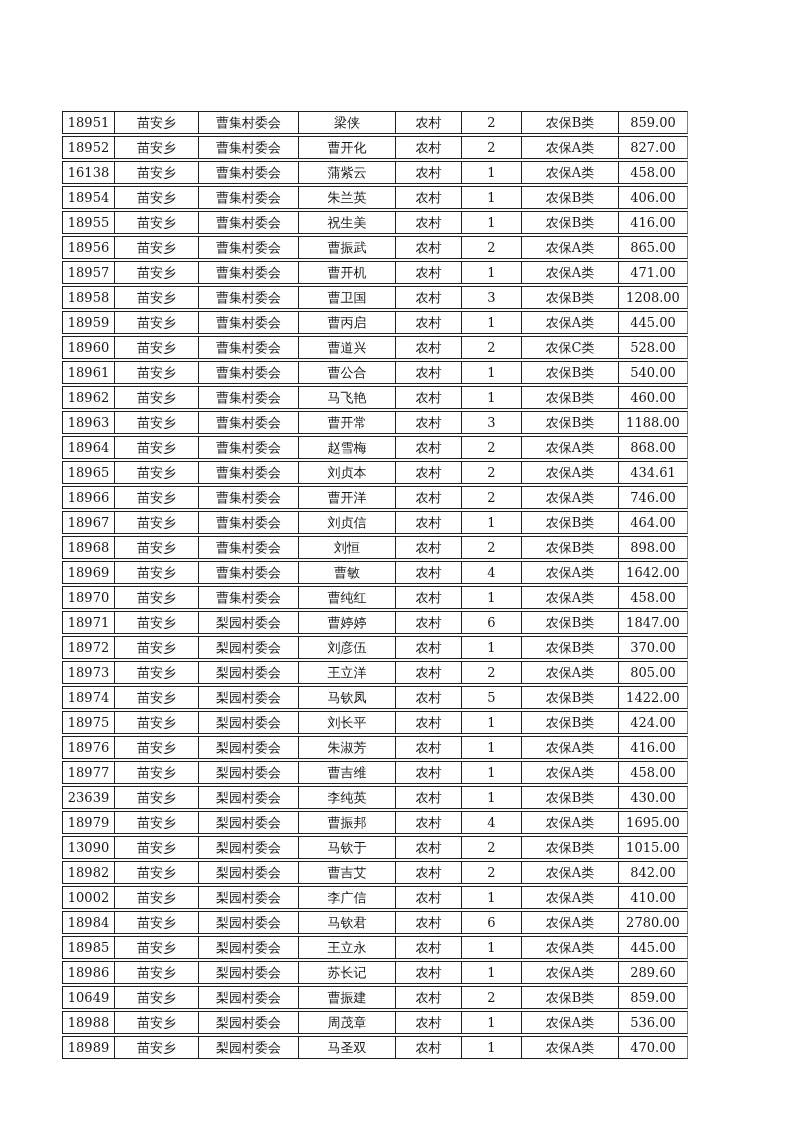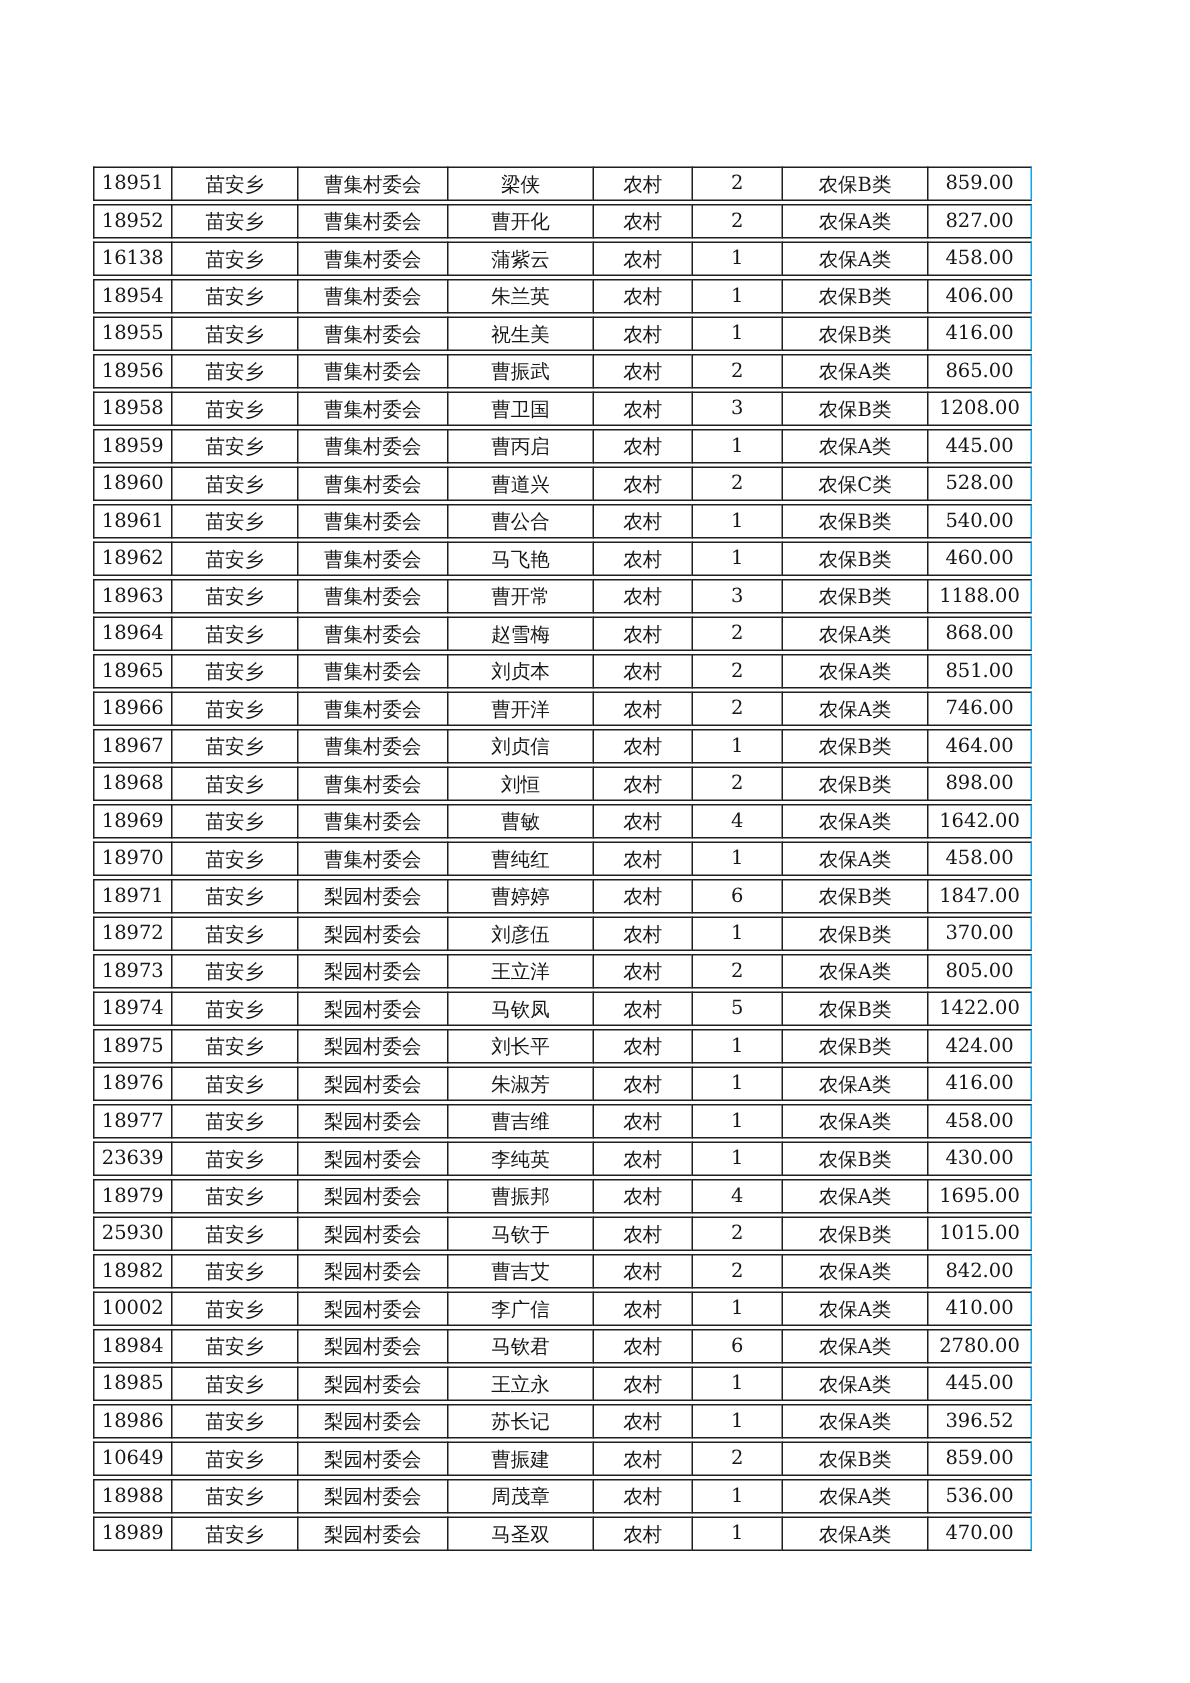--- a/index.html
+++ b/index.html
@@ -109,20 +109,30 @@
           <td>18956</td>
           <td>苗安乡</td>
           <td>曹集村委会</td>
           <td>曹振武</td>
           <td>农村</td>
           <td>2</td>
           <td>农保A类</td>
           <td>865.00</td>
         </tr>
         <tr>
+          <td>18957</td>
+          <td>苗安乡</td>
+          <td>曹集村委会</td>
+          <td>曹开机</td>
+          <td>农村</td>
+          <td>1</td>
+          <td>农保A类</td>
+          <td>471.00</td>
+        </tr>
+        <tr>
           <td>18958</td>
           <td>苗安乡</td>
           <td>曹集村委会</td>
           <td>曹卫国</td>
           <td>农村</td>
           <td>3</td>
           <td>农保B类</td>
           <td>1208.00</td>
         </tr>
         <tr>
@@ -186,21 +196,21 @@
           <td>868.00</td>
         </tr>
         <tr>
           <td>18965</td>
           <td>苗安乡</td>
           <td>曹集村委会</td>
           <td>刘贞本</td>
           <td>农村</td>
           <td>2</td>
           <td>农保A类</td>
-          <td>851.00</td>
+          <td>434.61</td>
         </tr>
         <tr>
           <td>18966</td>
           <td>苗安乡</td>
           <td>曹集村委会</td>
           <td>曹开洋</td>
           <td>农村</td>
           <td>2</td>
           <td>农保A类</td>
           <td>746.00</td>
@@ -329,21 +339,21 @@
           <td>18979</td>
           <td>苗安乡</td>
           <td>梨园村委会</td>
           <td>曹振邦</td>
           <td>农村</td>
           <td>4</td>
           <td>农保A类</td>
           <td>1695.00</td>
         </tr>
         <tr>
-          <td>25930</td>
+          <td>13090</td>
           <td>苗安乡</td>
           <td>梨园村委会</td>
           <td>马钦于</td>
           <td>农村</td>
           <td>2</td>
           <td>农保B类</td>
           <td>1015.00</td>
         </tr>
         <tr>
           <td>18982</td>
@@ -386,21 +396,21 @@
           <td>445.00</td>
         </tr>
         <tr>
           <td>18986</td>
           <td>苗安乡</td>
           <td>梨园村委会</td>
           <td>苏长记</td>
           <td>农村</td>
           <td>1</td>
           <td>农保A类</td>
-          <td>396.52</td>
+          <td>289.60</td>
         </tr>
         <tr>
           <td>10649</td>
           <td>苗安乡</td>
           <td>梨园村委会</td>
           <td>曹振建</td>
           <td>农村</td>
           <td>2</td>
           <td>农保B类</td>
           <td>859.00</td>

